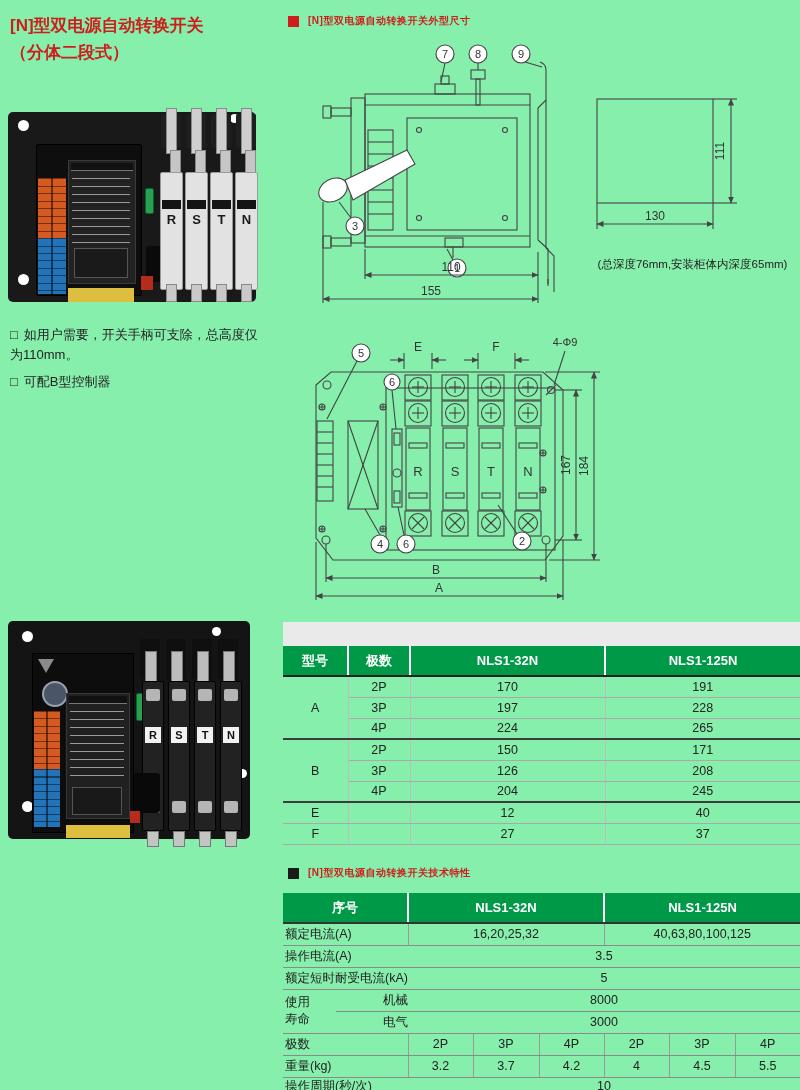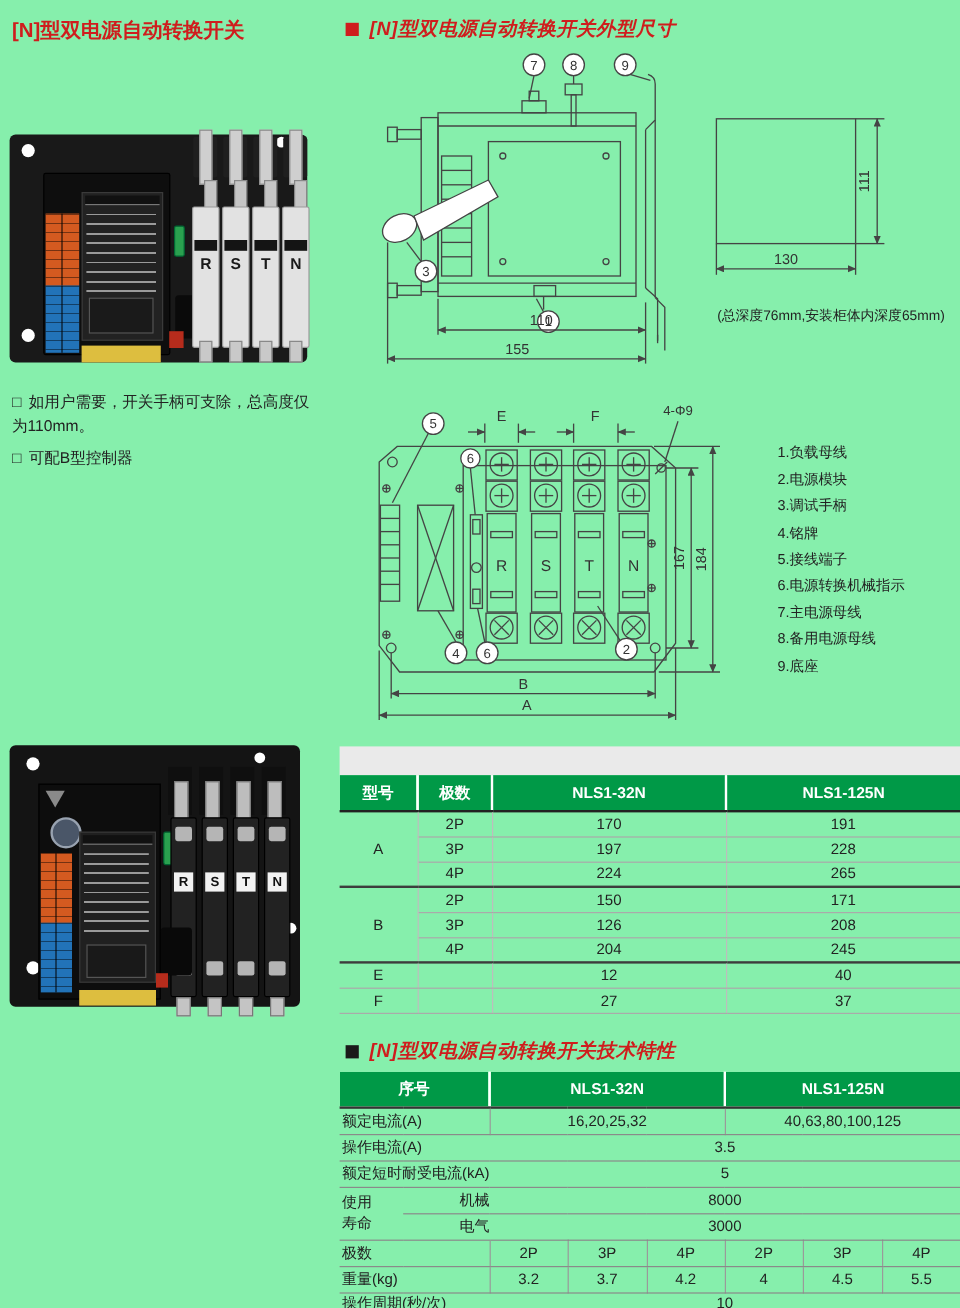--- a/index.html
+++ b/index.html
@@ -1,19 +1,19 @@
 <!DOCTYPE html>
 <html><head>
 <meta charset="utf-8">
 <style>
   * { margin:0; padding:0; box-sizing:border-box; }
   body { font-family:"Liberation Sans","DejaVu Sans",sans-serif; background:#fff; }
   #canvas { position:relative; width:800px; height:1090px; background:#86efac; overflow:hidden; }
   .abs { position:absolute; }
-  .sec-title { font-size:16px; font-weight:bold; color:#cf1d1d; letter-spacing:0.5px;font-style:italic; }
+  .sec-title { font-size:10px; font-weight:bold; color:#cf1d1d; letter-spacing:0.5px; }
   .bullet { width:11px; height:11px; display:inline-block; }
   .main-title { font-size:17px; font-weight:bold; color:#cf1d1d; line-height:27px; }
   .note { font-size:13px; color:#222; line-height:20px; }
   .note .bx { margin-right:6px; }
   .legend-item { font-size:12px; color:#222; line-height:22.2px; white-space:nowrap; }
   .caption { font-size:11.5px; color:#222; text-align:center; line-height:17px; }
 
   svg { overflow:visible; }
   .ln { stroke:#444; stroke-width:1.1; fill:none; }
   .fw { fill:#fff; }
@@ -62,20 +62,21 @@
   <svg width="0" height="0" class="abs">
       <defs>
     <marker id="ar" markerWidth="8" markerHeight="8" refX="6.5" refY="3" orient="auto-start-reverse" markerUnits="userSpaceOnUse">
       <path d="M0,0 L7,3 L0,6 Z" fill="#444"></path>
     </marker>
   </defs>
     </svg>
 
   <div class="abs main-title" style="left:10px; top:12px;">
     <div>[N]型双电源自动转换开关</div>
+    <div>（分体二段式）</div>
   </div>
 
   <div class="photo" style="left:8px; top:98px; width:256px; height:215px;">
     <div style="left:0;top:14px;width:248px;height:190px;background:#191919;border-radius:5px;"></div>
     <div class="hole" style="left:10px;top:22px;width:11px;height:11px;"></div>
     <div class="hole" style="left:10px;top:176px;width:11px;height:11px;"></div>
     <div class="hole" style="left:222px;top:16px;width:9px;height:9px;"></div>
     <div class="hole" style="left:238px;top:64px;width:9px;height:9px;"></div>
     <div style="left:28px;top:46px;width:106px;height:152px;background:#0e0e0e;border:1px solid #000;border-radius:2px;"></div>
     <div style="left:60px;top:62px;width:68px;height:124px;background:#222;border:1px solid #3a3a3a;"></div>
@@ -410,31 +411,20 @@
     <text class="ctx" x="99" y="53" text-anchor="middle">6</text>
     <text class="ctx" x="87" y="215" text-anchor="middle">4</text>
     <text class="ctx" x="113" y="215" text-anchor="middle">6</text>
     <text class="ctx" x="229" y="212" text-anchor="middle">2</text>
     <text style="font-size:13px;fill:#333;" x="125" y="143" text-anchor="middle">R</text>
     <text style="font-size:13px;fill:#333;" x="162" y="143" text-anchor="middle">S</text>
     <text style="font-size:13px;fill:#333;" x="198" y="143" text-anchor="middle">T</text>
     <text style="font-size:13px;fill:#333;" x="235" y="143" text-anchor="middle">N</text>
   </svg>
 
-  <div class="abs" style="left:648px; top:366px;">
-    <div class="legend-item">1.负载母线</div>
-    <div class="legend-item">2.电源模块</div>
-    <div class="legend-item">3.调试手柄</div>
-    <div class="legend-item">4.铭牌</div>
-    <div class="legend-item">5.接线端子</div>
-    <div class="legend-item">6.电源转换机械指示</div>
-    <div class="legend-item">7.主电源母线</div>
-    <div class="legend-item">8.备用电源母线</div>
-    <div class="legend-item">9.底座</div>
-  </div>
 
   <div class="abs grayband" style="left:283px; top:622px; width:517px; height:24px;"></div>
   <table class="t1 abs" style="left:283px; top:646px;">
     <colgroup>
         <col style="width:65px">
         <col style="width:62px">
         <col style="width:195px">
         <col style="width:195px">
       </colgroup>
     <thead>

